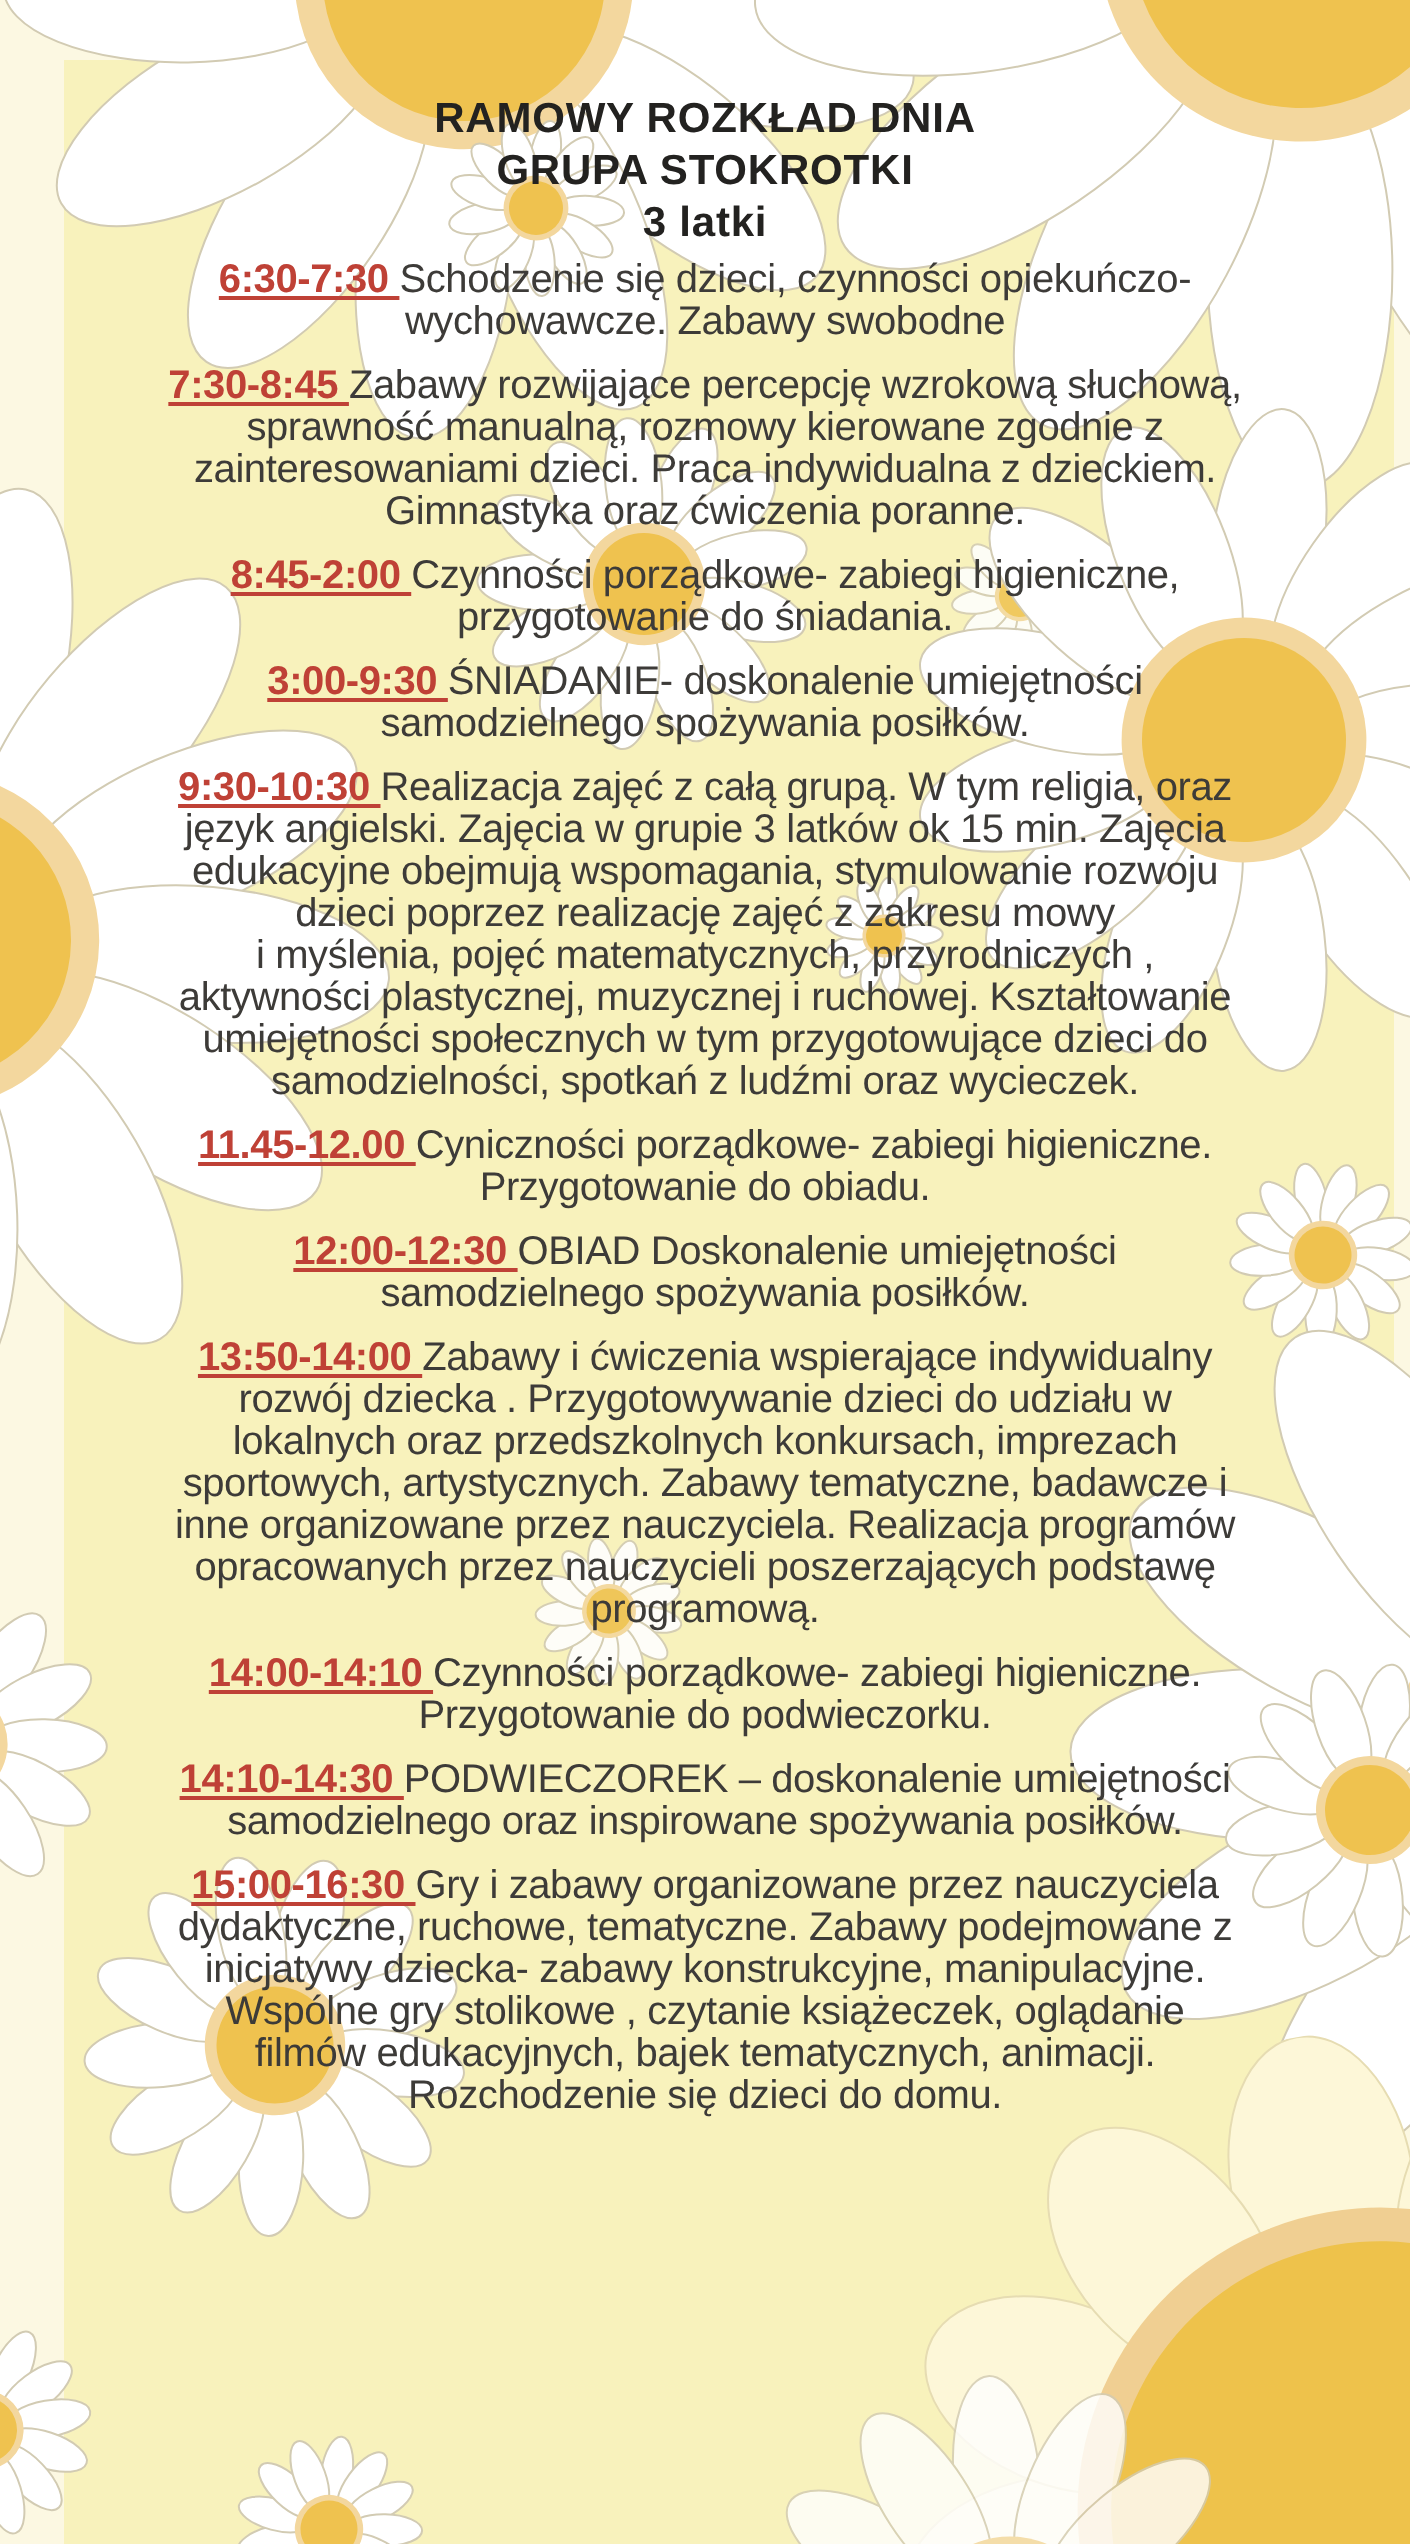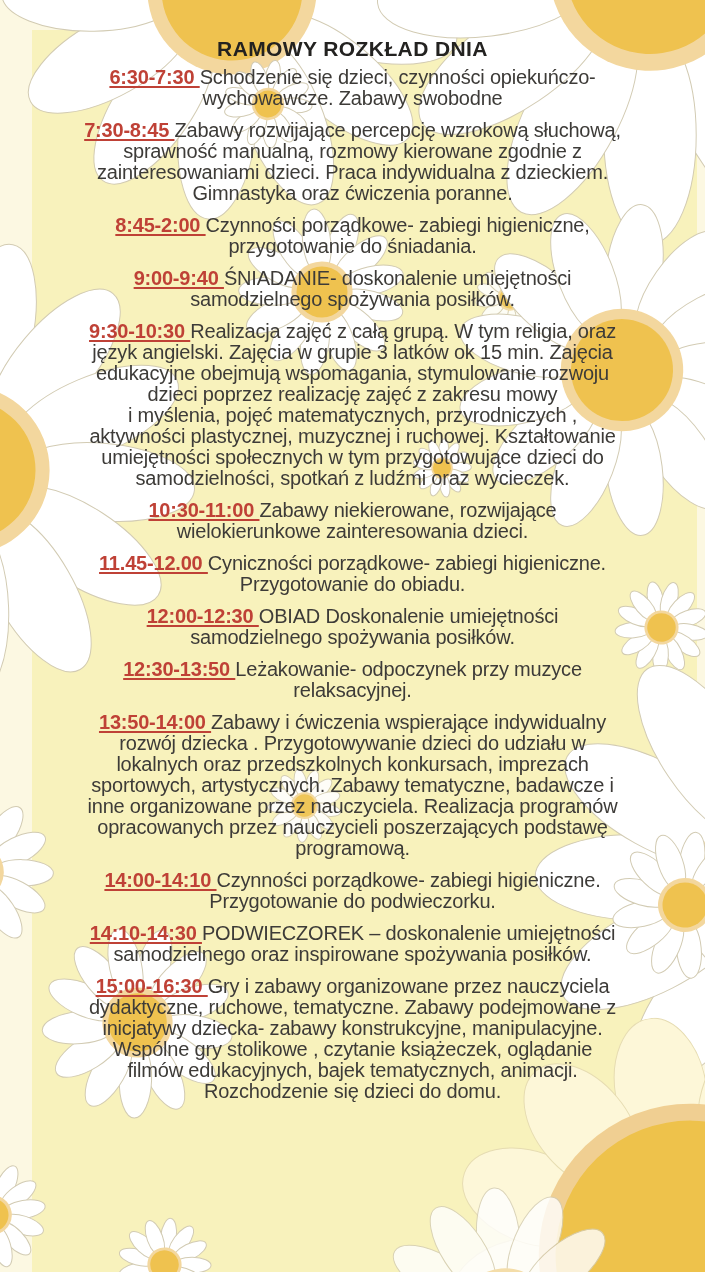--- a/index.html
+++ b/index.html
@@ -5,21 +5,21 @@
   html,body{margin:0;padding:0;}
   body{
     width:705px;height:1272px;overflow:hidden;
     font-family:"Liberation Sans","DejaVu Sans",sans-serif;
     background:var(--outer-background,#fcf8e2);
   }
   .page{position:relative;width:705px;height:1272px;overflow:hidden;background:var(--outer-background,#fcf8e2);}
   .panel{position:absolute;left:32px;top:30px;right:8px;bottom:0;background:var(--panel-background,#f8f2bc);z-index:0;}
   .flowers{position:absolute;inset:0;z-index:1;pointer-events:none;}
   .daisy{position:absolute;}
-  .content{position:absolute;inset:0;z-index:2;padding-top:36px;box-sizing:border-box;}
+  .content{position:absolute;inset:0;z-index:2;padding-top:47px;box-sizing:border-box;}
   .title{margin:0 0 5px 0;text-align:center;font-size:21px;line-height:26px;font-weight:700;
          letter-spacing:.4px;color:var(--title-text,#232220);}
   .title span{display:block;}
   .entries{width:650px;margin:0 auto;}
   .entry{margin:0 0 11px 0;text-align:center;white-space:pre-line;
          font-size:20px;line-height:21px;letter-spacing:-0.2px;color:var(--body-text,#3d3b38);}
   .entry .time{color:var(--time-accent,#bf4136);font-weight:700;
          text-decoration:underline;text-decoration-thickness:2px;text-underline-offset:2px;}
   .defs{position:absolute;width:0;height:0;}
 </style>
@@ -125,48 +125,46 @@
         <use href="#daisy-shape"></use>
       </svg>
     <svg class="daisy" style="left:117px;top:1217px;width:95px;height:95px;transform:rotate(8deg)" viewBox="-100 -100 200 200">
         <use href="#daisy-shape"></use>
       </svg>
   </div>
 
   <div class="content">
     <h1 class="title">
         <span>RAMOWY ROZKŁAD DNIA</span>
+        <span>GRUPA STOKROTKI</span>
+        <span>3 latki</span>
       </h1>
     <div class="entries">
         <p class="entry"><span class="time">6:30-7:30 </span><span class="desc">Schodzenie się dzieci, czynności opiekuńczo-
 wychowawcze. Zabawy swobodne</span></p>
         <p class="entry"><span class="time">7:30-8:45 </span><span class="desc">Zabawy rozwijające percepcję wzrokową słuchową,
 sprawność manualną, rozmowy kierowane zgodnie z
 zainteresowaniami dzieci. Praca indywidualna z dzieckiem.
 Gimnastyka oraz ćwiczenia poranne.</span></p>
         <p class="entry"><span class="time">8:45-2:00 </span><span class="desc">Czynności porządkowe- zabiegi higieniczne,
 przygotowanie do śniadania.</span></p>
-        <p class="entry"><span class="time">9:00-9:40 </span><span class="desc">ŚNIADANIE- doskonalenie umiejętności
+        <p class="entry"><span class="time">3:00-9:30 </span><span class="desc">ŚNIADANIE- doskonalenie umiejętności
 samodzielnego spożywania posiłków.</span></p>
         <p class="entry"><span class="time">9:30-10:30 </span><span class="desc">Realizacja zajęć z całą grupą. W tym religia, oraz
 język angielski. Zajęcia w grupie 3 latków ok 15 min. Zajęcia
 edukacyjne obejmują wspomagania, stymulowanie rozwoju
 dzieci poprzez realizację zajęć z zakresu mowy
 i myślenia, pojęć matematycznych, przyrodniczych ,
 aktywności plastycznej, muzycznej i ruchowej. Kształtowanie
 umiejętności społecznych w tym przygotowujące dzieci do
 samodzielności, spotkań z ludźmi oraz wycieczek.</span></p>
-        <p class="entry"><span class="time">10:30-11:00 </span><span class="desc">Zabawy niekierowane, rozwijające
-wielokierunkowe zainteresowania dzieci.</span></p>
         <p class="entry"><span class="time">11.45-12.00 </span><span class="desc">Cyniczności porządkowe- zabiegi higieniczne.
 Przygotowanie do obiadu.</span></p>
         <p class="entry"><span class="time">12:00-12:30 </span><span class="desc">OBIAD Doskonalenie umiejętności
 samodzielnego spożywania posiłków.</span></p>
-        <p class="entry"><span class="time">12:30-13:50 </span><span class="desc">Leżakowanie- odpoczynek przy muzyce
-relaksacyjnej.</span></p>
         <p class="entry"><span class="time">13:50-14:00 </span><span class="desc">Zabawy i ćwiczenia wspierające indywidualny
 rozwój dziecka . Przygotowywanie dzieci do udziału w
 lokalnych oraz przedszkolnych konkursach, imprezach
 sportowych, artystycznych. Zabawy tematyczne, badawcze i
 inne organizowane przez nauczyciela. Realizacja programów
 opracowanych przez nauczycieli poszerzających podstawę
 programową.</span></p>
         <p class="entry"><span class="time">14:00-14:10 </span><span class="desc">Czynności porządkowe- zabiegi higieniczne.
 Przygotowanie do podwieczorku.</span></p>
         <p class="entry"><span class="time">14:10-14:30 </span><span class="desc">PODWIECZOREK – doskonalenie umiejętności

